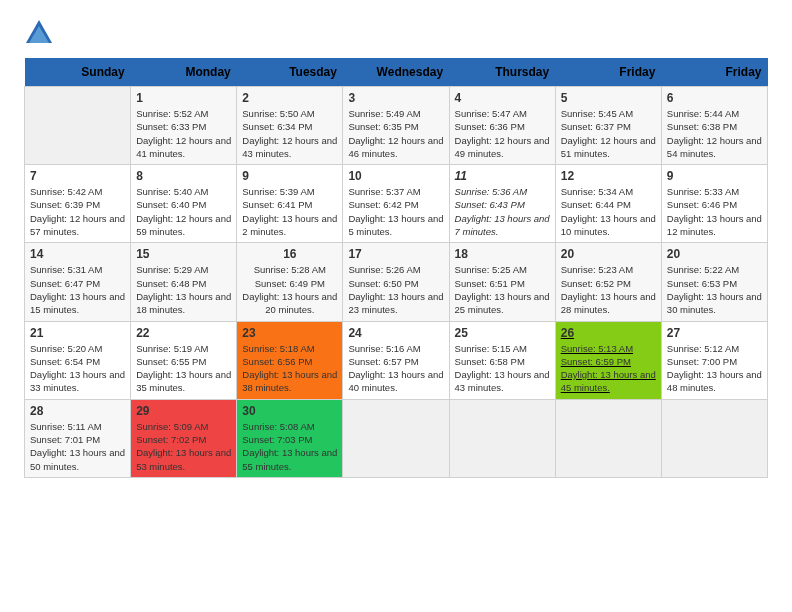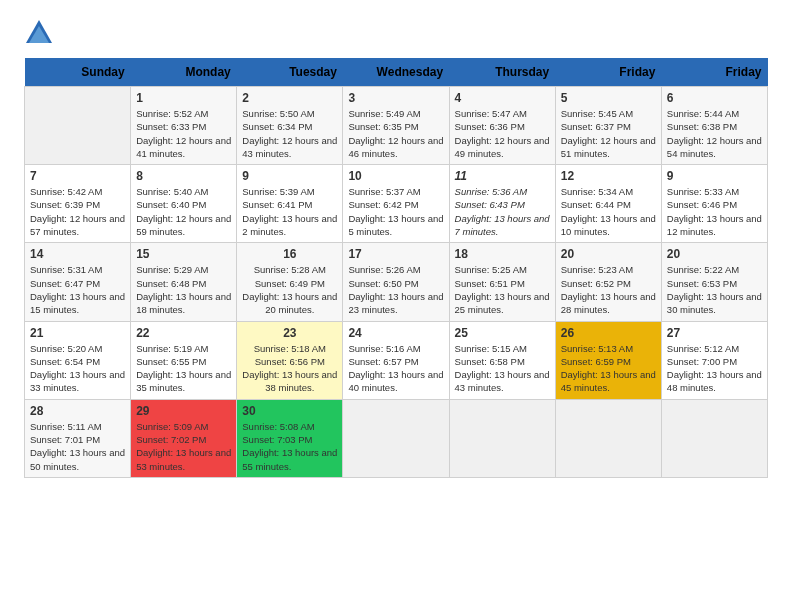--- a/index.html
+++ b/index.html
@@ -220,33 +220,33 @@
         </tr>
         <tr>
           <td style="background: rgb(255, 255, 255);">
             <span class="day-number">21</span>
             <div class="day-info">Sunrise: 5:20 AM<br>Sunset: 6:54 PM<br>Daylight: 13 hours and 33 minutes.</div>
           </td>
           <td style="background: rgb(255, 255, 255);">
             <span class="day-number">22</span>
             <div class="day-info">Sunrise: 5:19 AM<br>Sunset: 6:55 PM<br>Daylight: 13 hours and 35 minutes.</div>
           </td>
-          <td style="background: #fef9c3; text-align: center;">
+          <td style="background: #f97316;">
             <span class="day-number">23</span>
             <div class="day-info">Sunrise: 5:18 AM<br>Sunset: 6:56 PM<br>Daylight: 13 hours and 38 minutes.</div>
           </td>
           <td style="background: rgb(255, 255, 255);">
             <span class="day-number">24</span>
             <div class="day-info">Sunrise: 5:16 AM<br>Sunset: 6:57 PM<br>Daylight: 13 hours and 40 minutes.</div>
           </td>
           <td style="background: rgb(255, 255, 255);">
             <span class="day-number">25</span>
             <div class="day-info">Sunrise: 5:15 AM<br>Sunset: 6:58 PM<br>Daylight: 13 hours and 43 minutes.</div>
           </td>
-          <td style="background: #eab308;">
+          <td style="background: #84cc16; text-decoration: underline;">
             <span class="day-number">26</span>
             <div class="day-info">Sunrise: 5:13 AM<br>Sunset: 6:59 PM<br>Daylight: 13 hours and 45 minutes.</div>
           </td>
           <td style="background: rgb(255, 255, 255); border-radius: 8px;">
             <span class="day-number">27</span>
             <div class="day-info">Sunrise: 5:12 AM<br>Sunset: 7:00 PM<br>Daylight: 13 hours and 48 minutes.</div>
           </td>
         </tr>
         <tr>
           <td style="background: rgb(247, 247, 247);">

